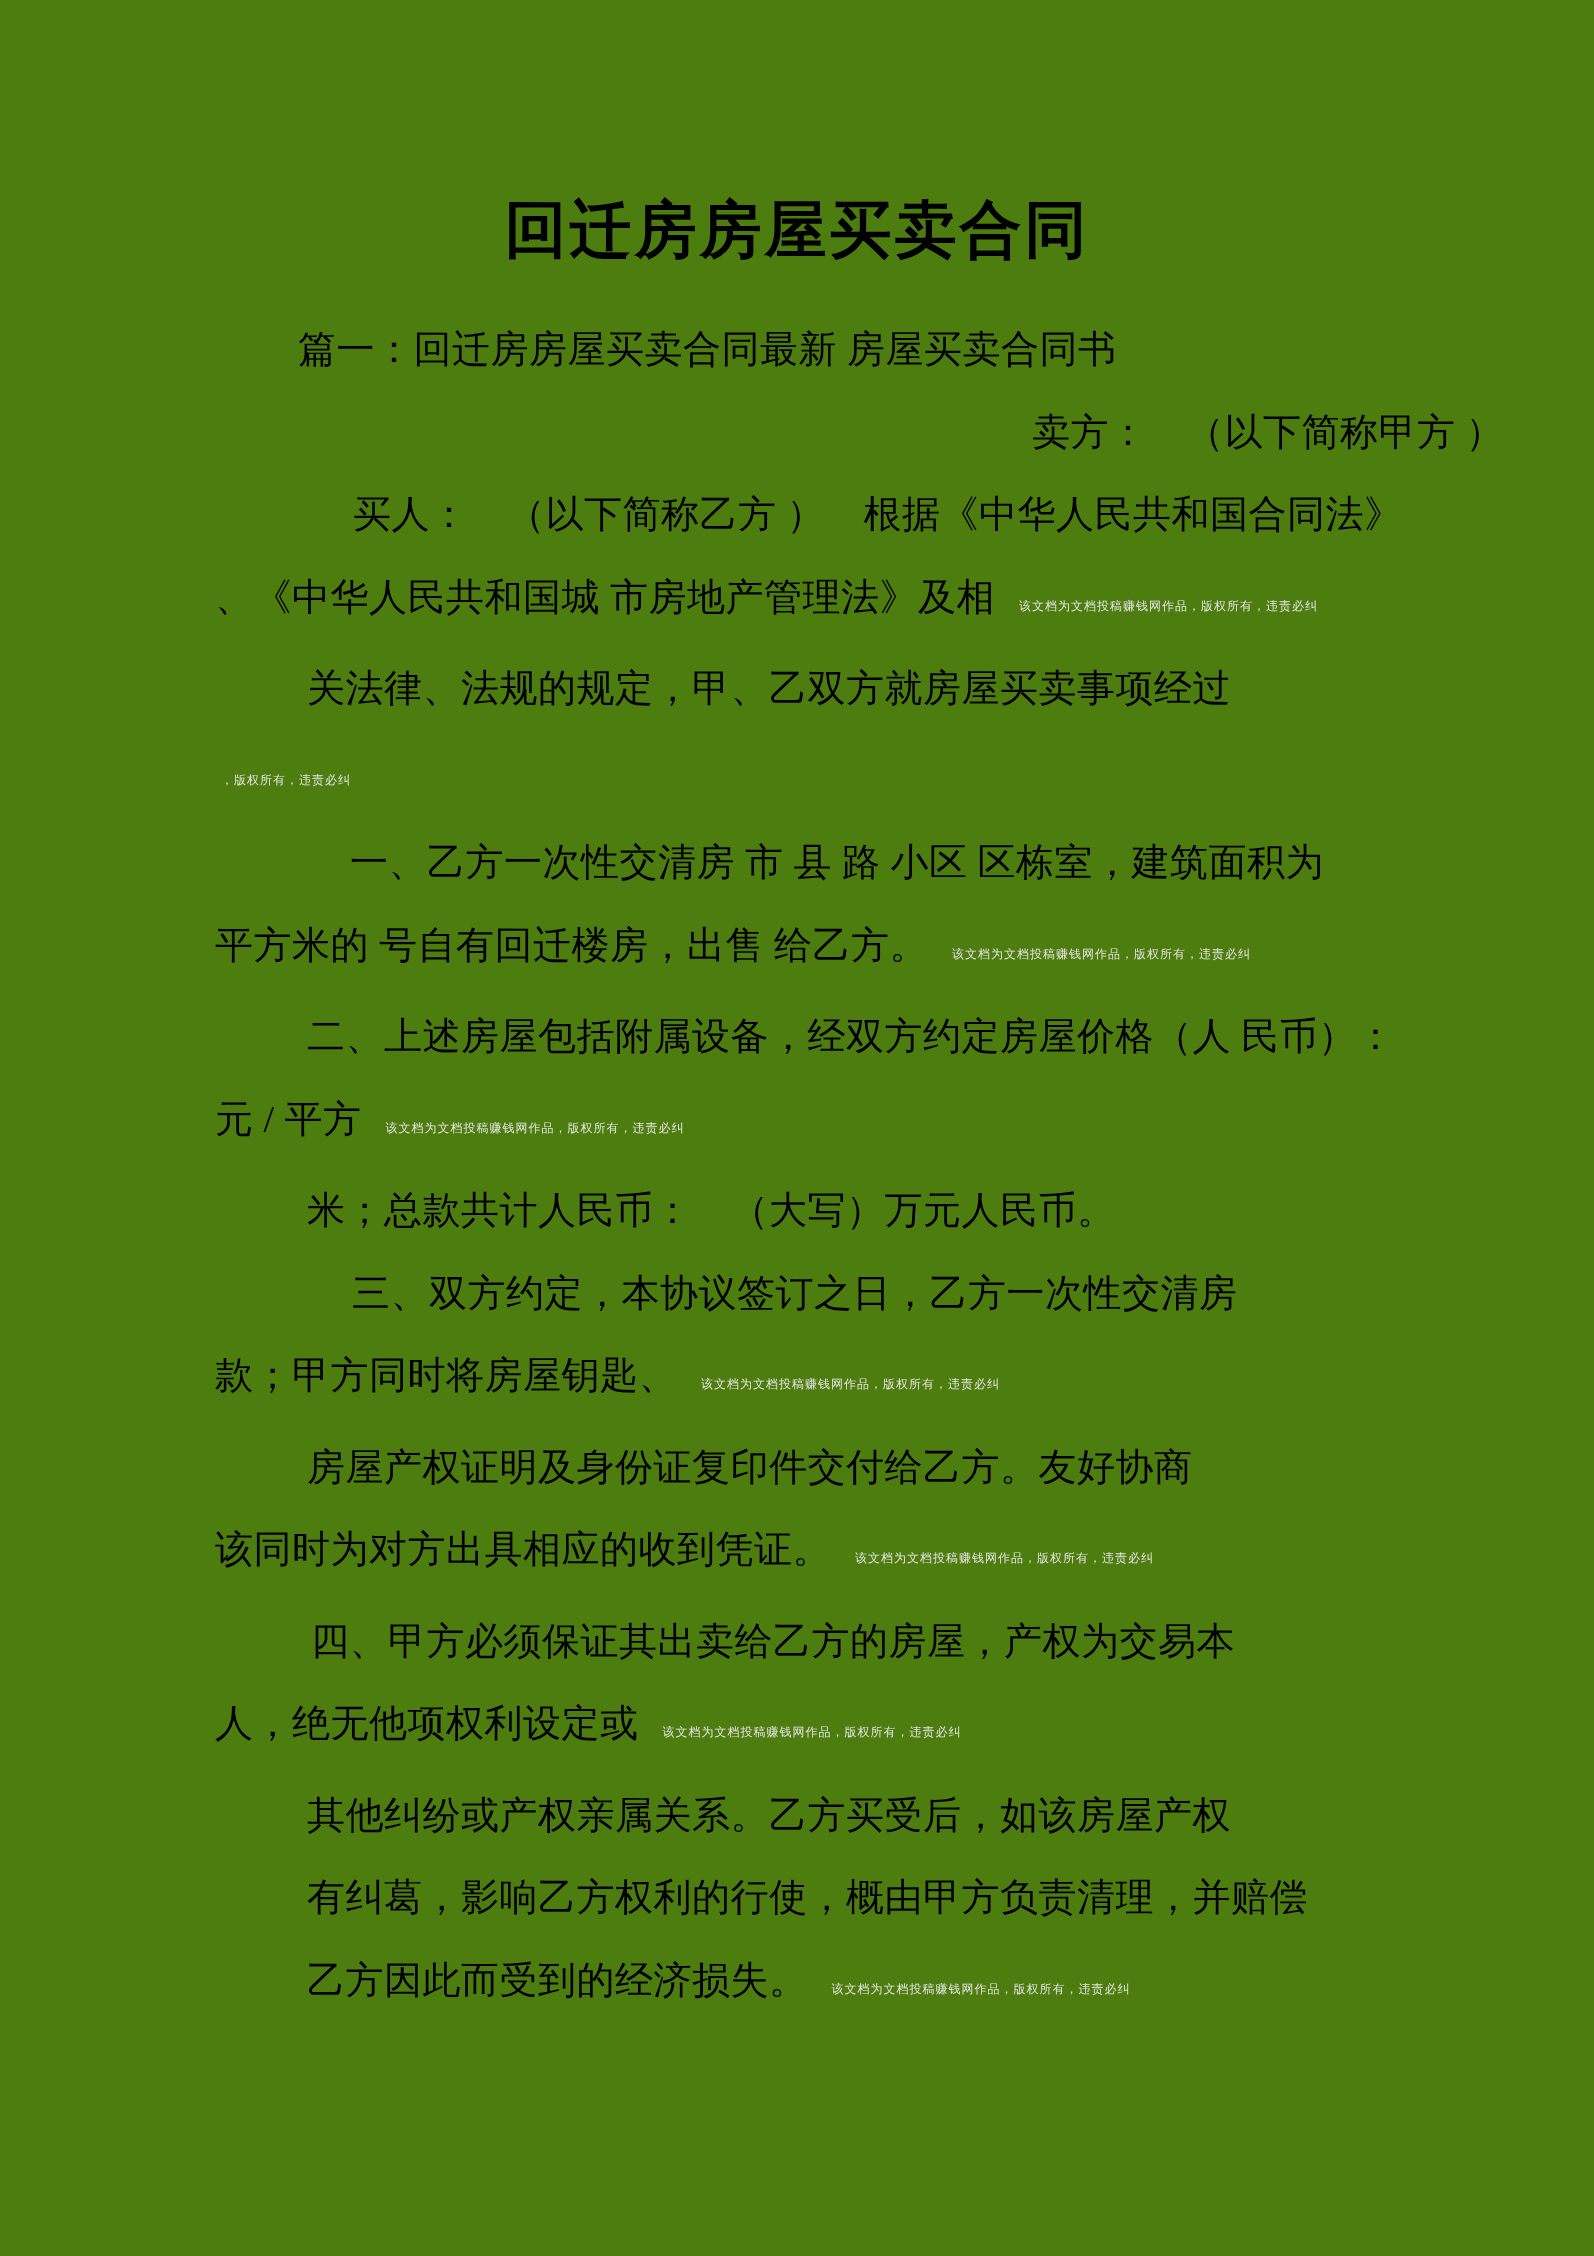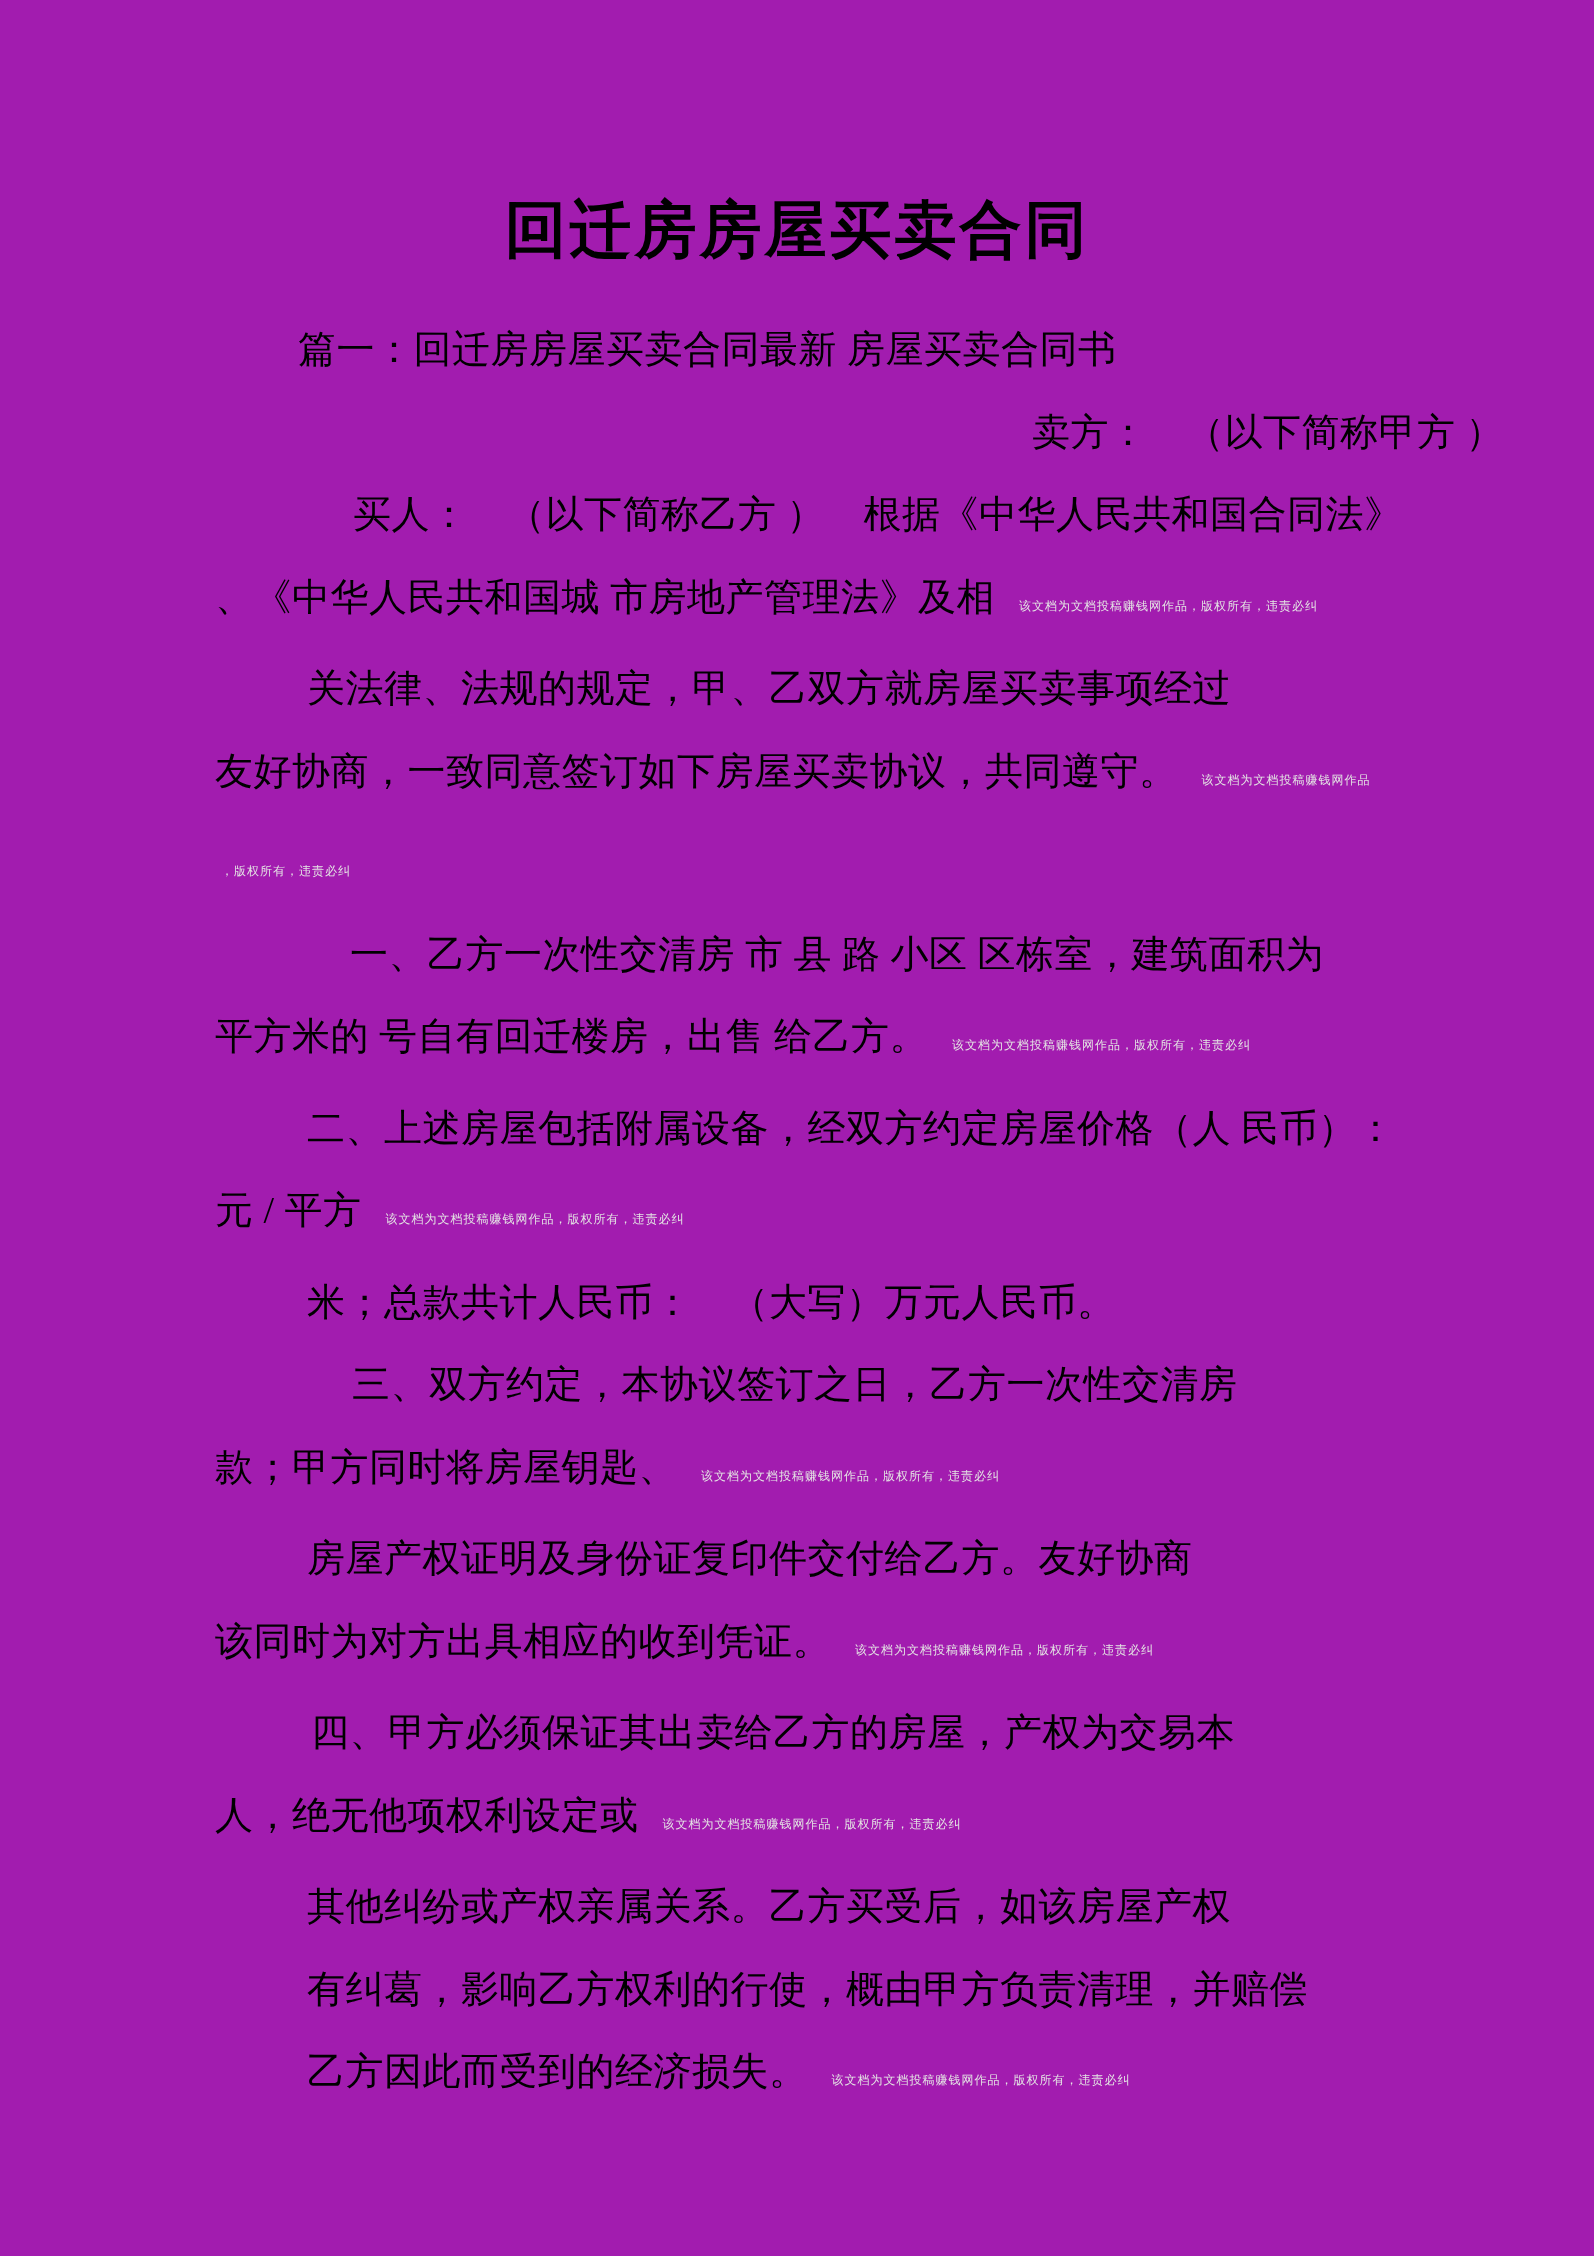--- a/index.html
+++ b/index.html
@@ -11,21 +11,21 @@
     height: 2256px;
     position: relative;
     overflow: hidden;
     background: #ffffff;
     color: #000000;
     font-family: "Liberation Serif", "DejaVu Serif", serif;
   }
   .page {
     position: absolute;
     inset: 0;
-    background: #a21caf;
+    background: #4d7c0f;
   }
   .doc-title {
     position: absolute;
     top: 192px;
     left: 0;
     width: 100%;
     margin: 0;
     text-align: center;
     font-size: 62px;
     line-height: 76px;
@@ -59,21 +59,20 @@
 <body>
 
 <div class="page">
   <h1 class="doc-title">回迁房房屋买卖合同</h1>
   <div class="doc-body">
       <div class="line" style="padding-left: 83px;"><span class="ptext">篇一：回迁房房屋买卖合同最新 房屋买卖合同书</span></div>
       <div class="line" style="padding-left: 138px; text-align: right;"><span class="ptext">卖方：　（以下简称甲方 ）</span></div>
       <div class="line" style="padding-left: 138px; font-family: Liberation Serif, serif;"><span class="ptext">买人：　（以下简称乙方 ）　根据《中华人民共和国合同法》</span></div>
       <div class="line" style="padding-left: 0px;"><span class="ptext">、《中华人民共和国城 市房地产管理法》及相</span><span class="wm">该文档为文档投稿赚钱网作品，版权所有，违责必纠</span></div>
       <div class="line" style="padding-left: 92px;"><span class="ptext">关法律、法规的规定，甲、乙双方就房屋买卖事项经过</span></div>
-      <div class="line" style="padding-left: 0px;"><span class="ptext">友好协商，一致同意签订如下房屋买卖协议，共同遵守。</span><span class="wm">该文档为文档投稿赚钱网作品</span></div>
       <div class="line" style="padding-left: 0px;"><span class="ptext"></span><span class="wm" style="margin-left: 6px;">，版权所有，违责必纠</span></div>
       <div class="line" style="padding-left: 135px;"><span class="ptext">一、乙方一次性交清房 市 县 路 小区 区栋室，建筑面积为</span></div>
       <div class="line" style="padding-left: 0px;"><span class="ptext">平方米的 号自有回迁楼房，出售 给乙方。</span><span class="wm">该文档为文档投稿赚钱网作品，版权所有，违责必纠</span></div>
       <div class="line" style="padding-left: 92px;"><span class="ptext">二、上述房屋包括附属设备，经双方约定房屋价格（人 民币）：</span></div>
       <div class="line" style="padding-left: 0px;"><span class="ptext">元 / 平方</span><span class="wm">该文档为文档投稿赚钱网作品，版权所有，违责必纠</span></div>
       <div class="line" style="padding-left: 92px;"><span class="ptext">米；总款共计人民币：　（大写）万元人民币。</span></div>
       <div class="line" style="padding-left: 137px;"><span class="ptext">三、双方约定，本协议签订之日，乙方一次性交清房</span></div>
       <div class="line" style="padding-left: 0px;"><span class="ptext">款；甲方同时将房屋钥匙、</span><span class="wm">该文档为文档投稿赚钱网作品，版权所有，违责必纠</span></div>
       <div class="line" style="padding-left: 92px;"><span class="ptext">房屋产权证明及身份证复印件交付给乙方。友好协商</span></div>
       <div class="line" style="padding-left: 0px;"><span class="ptext">该同时为对方出具相应的收到凭证。</span><span class="wm">该文档为文档投稿赚钱网作品，版权所有，违责必纠</span></div>

